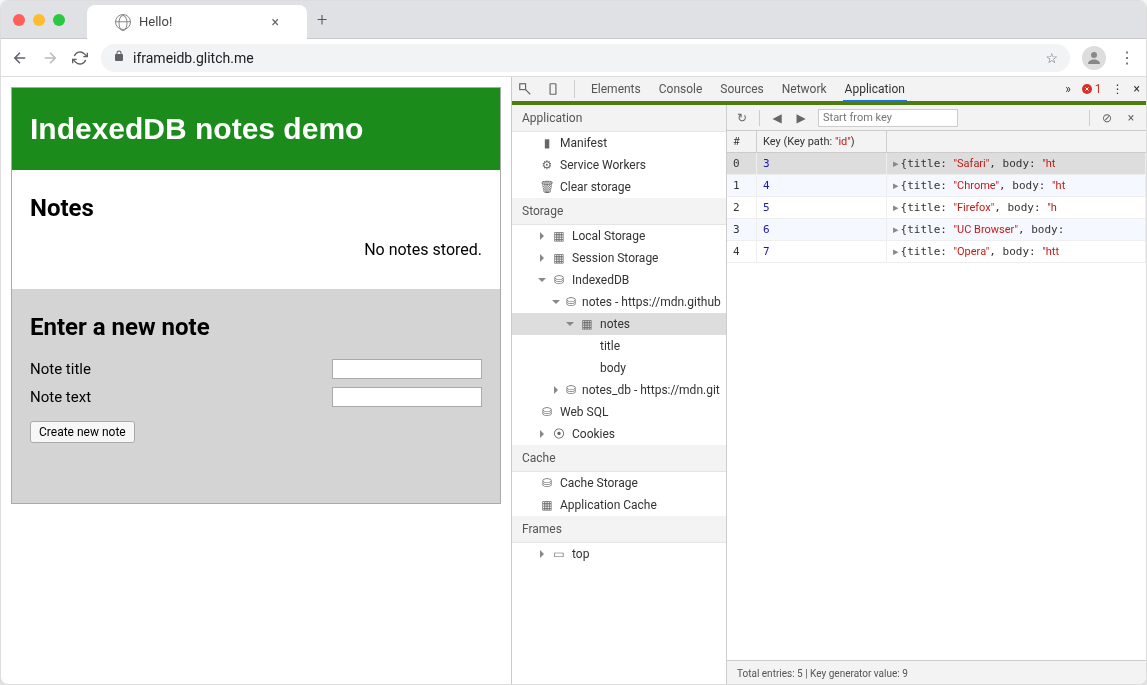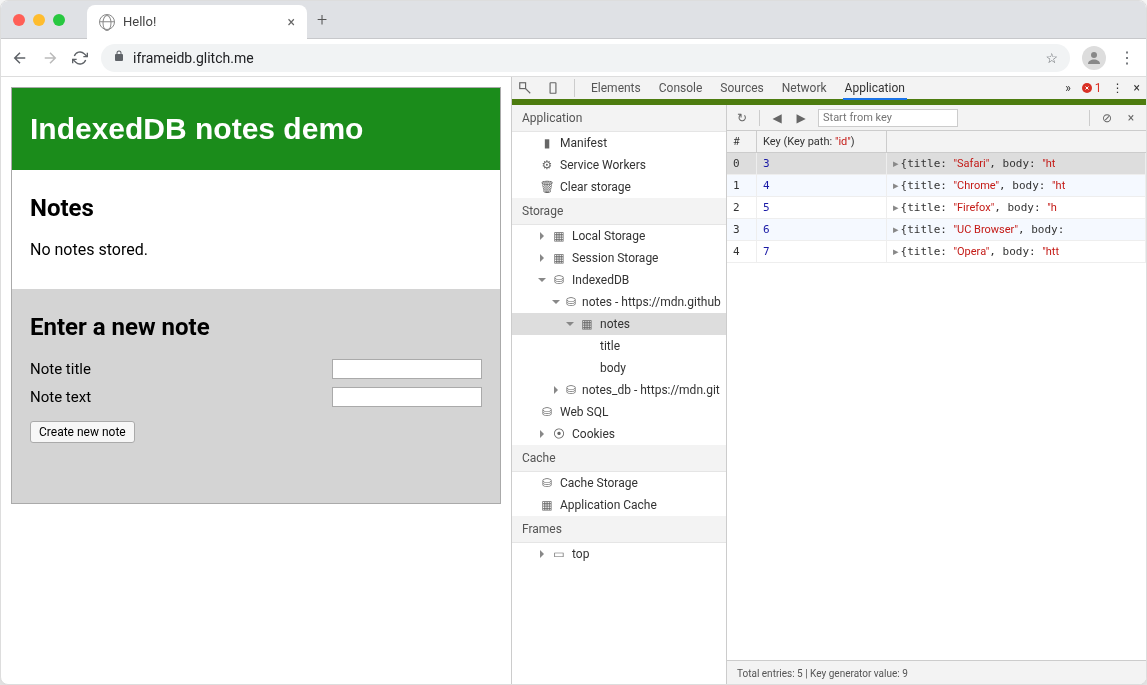--- a/index.html
+++ b/index.html
@@ -4,45 +4,45 @@
 <style>
 * { box-sizing: border-box; margin: 0; padding: 0; font-family: -apple-system, BlinkMacSystemFont, "Segoe UI", Roboto, sans-serif; }
 body { background: #fff; }
 .window { width: 1147px; height: 685px; background: #fff; border-radius: 8px; box-shadow: 0 20px 60px rgba(0,0,0,0.3); overflow: hidden; position: relative; margin: 0 auto; border: 1px solid #ddd;}
 .titlebar { height: 38px; background: #dfe1e5; display: flex; align-items: center; padding: 0 12px; border-bottom: 1px solid #c7c8cb; }
 .traffic { display: flex; gap: 8px; margin-right: 22px; }
 .dot { width: 12px; height: 12px; border-radius: 50%; }
 .dot.red { background: #ff5f57; }
 .dot.yellow { background: #febc2e; }
 .dot.green { background: #28c840; }
-.tab { background: #fff; border-radius: 8px 8px 0 0; height: 34px; margin-top: 4px; padding: 0 12px; display: flex; align-items: center; gap: 8px; font-size: 13px; color: #444; width: 220px; }
+.tab { background: #fff; border-radius: 8px 8px 0 0; height: 34px; margin-top: 4px; padding: 0 28px; display: flex; align-items: center; gap: 8px; font-size: 13px; color: #444; width: 220px; }
 .tab-close { margin-left: auto; color: #666; font-size: 14px;}
 .newtab { margin-left: 10px; color: #555; font-size: 18px; font-weight: 300;}
 .toolbar { height: 38px; display: flex; align-items: center; padding: 0 10px; gap: 12px; border-bottom: 1px solid #ddd; }
 .tb-icon { width: 18px; height: 18px; color: #5f6368; display: flex; align-items: center; justify-content: center; }
 .tb-icon.disabled { color: #bbb; }
 .urlbar { flex: 1; height: 28px; background: #f1f3f4; border-radius: 14px; display: flex; align-items: center; padding: 0 12px; gap: 8px; font-size: 14px; color: #202124; }
 .urlbar .lock { color: #5f6368; font-size: 12px;}
 .urlbar .star { margin-left: auto; color: #5f6368;}
 .avatar { width: 24px; height: 24px; border-radius: 50%; background: #ddd; display: flex; align-items: center; justify-content: center;}
 .split { display: flex; height: calc(685px - 76px); }
 .page { width: 510px; padding: 10px; overflow: hidden; }
 .note-app { border: 1px solid #aaa; background: #fff;}
 .note-header { background: #1b8c1b; color: #fff; padding: 24px 18px; font-size: 30px; font-weight: bold; font-family: Arial, sans-serif;}
 .note-body { padding: 24px 18px 10px; font-family: Arial, sans-serif;}
 .note-body h2 { font-size: 24px; margin-bottom: 18px;}
-.note-empty { text-align: left; font-size: 16px; margin-bottom: 20px;}
+.note-empty { text-align: right; font-size: 16px; margin-bottom: 20px;}
 .note-form { background: #d4d4d4; padding: 24px 18px 60px; font-family: Arial, sans-serif;}
 .note-form h2 { font-size: 24px; margin-bottom: 18px;}
 .note-row { display: flex; align-items: center; gap: 6px; margin-bottom: 8px; justify-content: space-between;}
 .note-row label { font-size: 15px; width: 70px;}
 .note-row input[type=text] { border: 1px solid #aaa; height: 20px; width: 150px; background: #fff;}
 .note-form button { font-size: 12px; padding: 3px 8px; background: #f7f7f7; border: 1px solid #aaa; border-radius: 3px; margin-top:6px;}
 .devtools { flex: 1; border-left: 1px solid #ccc; display: flex; flex-direction: column; font-size: 12px; color: #333;}
-.dt-tabs { height: 28px; border-bottom: 6px solid #4d7c0f; display: flex; align-items: center; padding: 0 6px; gap: 14px; background:#f3f3f3;justify-content:flex-end;}
+.dt-tabs { height: 28px; border-bottom: 4px solid #4d7c0f; display: flex; align-items: center; padding: 0 6px; gap: 14px; background:#f3f3f3;justify-content:flex-end;}
 .dt-tab { color: #555; cursor: pointer; padding: 0 2px; height: 100%; display:flex; align-items:center;}
 .dt-tab.active { color: #333; border-bottom: 2px solid #1a73e8; margin-bottom:-1px;}
 .dt-tabright { margin-left: auto; display:flex; gap:10px; align-items: center;}
 .err-badge { color: #d93025; display:flex; align-items:center; gap:2px;}
 .dt-body { flex:1; display: flex; overflow:hidden;}
 .dt-sidebar { width: 215px; border-right: 1px solid #ccc; overflow-y:auto; background:#fff;}
 .dt-section-title { background: #f3f3f3; padding: 6px 10px; font-size: 12px; color:#555; border-bottom:1px solid #e5e5e5;}
 .dt-item { padding: 4px 10px 4px 28px; display:flex; align-items:center; gap:6px; cursor:pointer; white-space: nowrap; overflow:hidden;}
 .dt-item.indent1 { padding-left: 28px;}
 .dt-item.indent2 { padding-left: 42px;}

